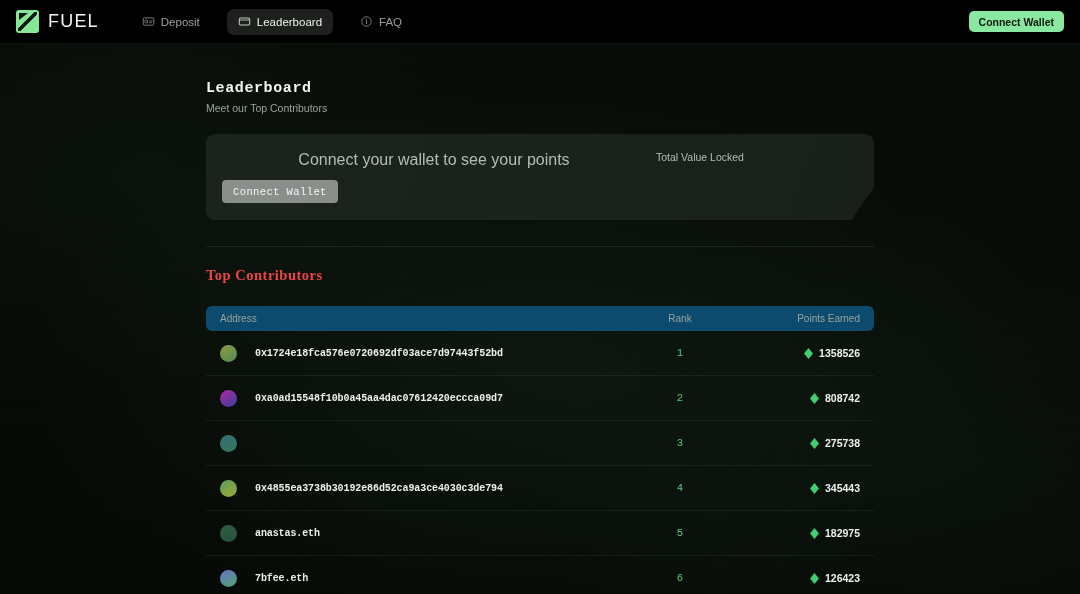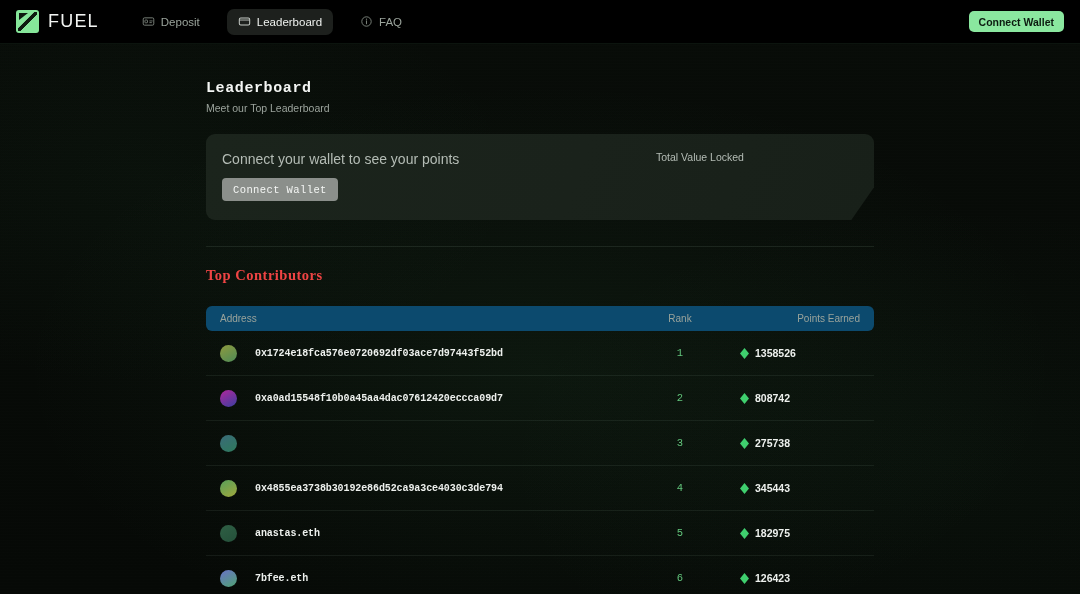--- a/index.html
+++ b/index.html
@@ -156,22 +156,23 @@
     background: linear-gradient(110deg, #1b241c 0%, #1a221b 55%, #182019 100%);
     border-radius: 9px;
     clip-path: polygon(0 0, 100% 0, 100% 62%, 96.6% 100%, 0 100%);
     overflow: hidden;
   }
   .stats-left {
     flex: 0 0 440px;
     padding: 17px 0 0 16px;
   }
   .stats-left-label {
-    font-size: 14px;
+    font-size: 16px;
     color: #b4bcb5;
+    text-align: center;
   }
   .connect-inline {
     margin-top: 11px;
     background: #8b8f8b;
     color: #f4f6f4;
     border: none;
     border-radius: 4px;
     height: 23px;
     padding: 0 11px;
     font-family: "Liberation Mono", monospace;
@@ -259,21 +260,21 @@
     width: 120px;
     text-align: center;
     font-family: "Liberation Mono", monospace;
     font-size: 10.5px;
     color: #63c77d;
   }
   .points-cell {
     width: 120px;
     display: flex;
     align-items: center;
-    justify-content: flex-start;
+    justify-content: flex-end;
     gap: 6px;
   }
   .gem {
     width: 9px; height: 11px; display: block; flex: none;
   }
   .points-text {
     font-family: "Liberation Sans", sans-serif;
     font-size: 10.5px;
     font-weight: bold;
     color: #eef1ee;
@@ -324,21 +325,21 @@
 
   <div class="header-spacer"></div>
 
   <button class="connect-top">Connect Wallet</button>
 </div>
 
 <div class="page">
   <div class="container">
 
     <div class="page-title">Leaderboard</div>
-    <div class="page-sub">Meet our Top Leaderboard</div>
+    <div class="page-sub">Meet our Top Contributors</div>
 
     <div class="stats-card">
       <div class="stats-left">
         <div class="stats-left-label">Connect your wallet to see your points</div>
         <button class="connect-inline">Connect Wallet</button>
       </div>
       <div class="stats-right">
         <div class="tvl-label">Total Value Locked</div>
       </div>
     </div>

